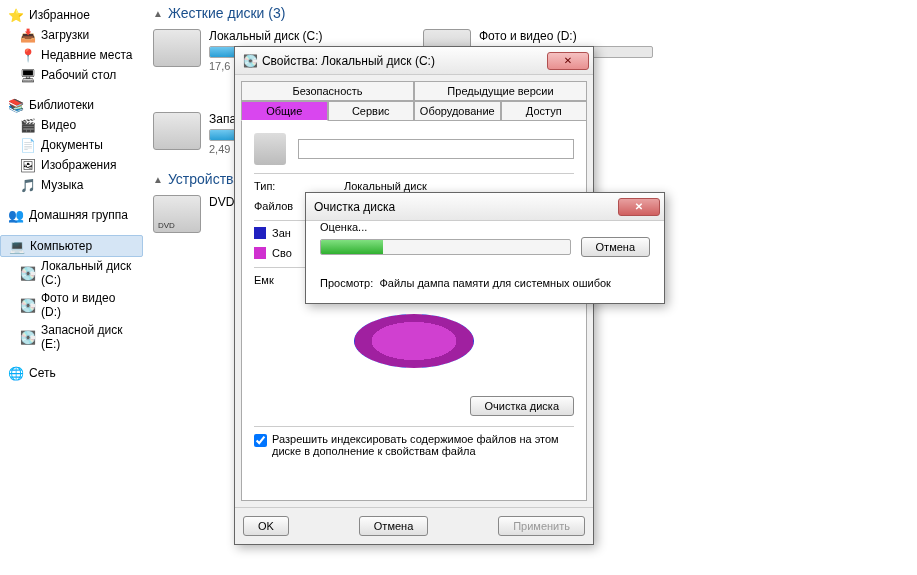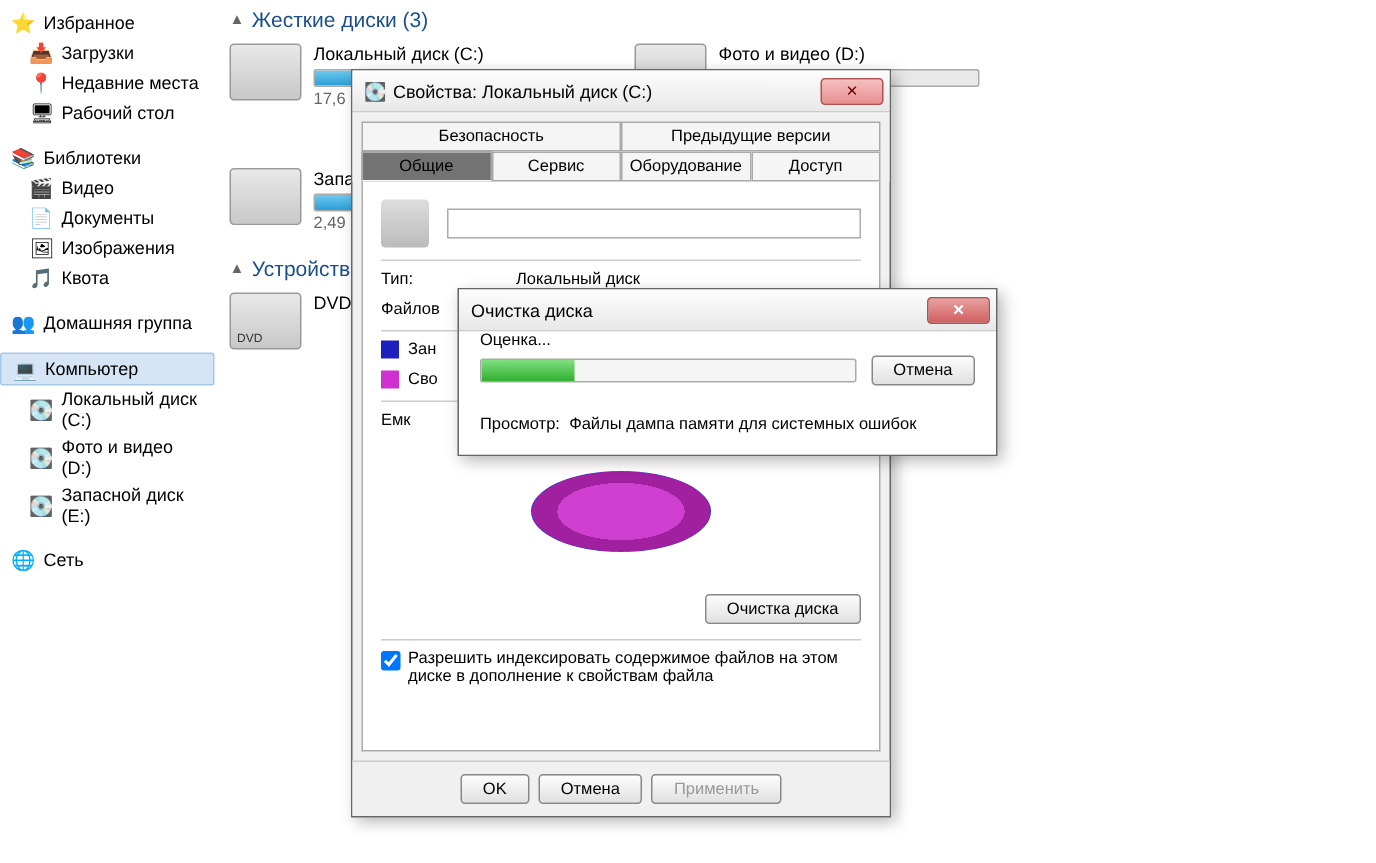--- a/index.html
+++ b/index.html
@@ -30,38 +30,38 @@
 
 .dialog { position: absolute; background: #f0f0f0; border: 1px solid #666; box-shadow: 3px 3px 10px rgba(0,0,0,0.3); }
 .dialog-titlebar { height: 28px; background: linear-gradient(#fdfdfd, #e8e8e8); display: flex; align-items: center; padding: 0 4px; border-bottom: 1px solid #ccc; }
 .dialog-title { flex: 1; font-size: 12px; padding-left: 4px; display: flex; align-items: center; gap: 4px; }
 .dialog-close { width: 42px; height: 18px; background: linear-gradient(#f5c0c0, #e89090); border: 1px solid #b05050; border-radius: 3px; display: flex; align-items: center; justify-content: center; color: #600; font-size: 10px; cursor: pointer; }
 .dialog-close.small { width: 42px; background: linear-gradient(#e8a0a0, #d06060); color: #fff; font-weight: bold; }
 
 .props-dialog { left: 234px; top: 46px; width: 360px; }
 .tabs { display: flex; flex-wrap: wrap; padding: 6px 6px 0 6px; background: #f0f0f0; flex-direction: column; }
 .tab { padding: 3px 0; border: 1px solid #aaa; background: #f5f5f5; font-size: 11px; cursor: pointer; text-align: center; }
-.tab.active { background: #737373; border-bottom: 1px solid #fff; position: relative; z-index: 1; }
+.tab.active { background: #d946ef; border-bottom: 1px solid #fff; position: relative; z-index: 1; }
 .tab-row1 .tab { flex: 1; }
 .tab-row2 .tab { flex: 1; }
 .tab-row1, .tab-row2 { display: flex; width: 100%; }
 
 .tab-content { background: #fff; border: 1px solid #aaa; border-top: none; margin: 0 6px 6px 6px; padding: 12px; min-height: 380px; }
 .prop-row { display: flex; align-items: center; margin-bottom: 8px; font-size: 11px; }
 .prop-label { width: 90px; }
 .prop-input { flex: 1; border: 1px solid #aaa; padding: 2px 4px; height: 20px; }
 .prop-icon { width: 32px; height: 32px; background: linear-gradient(#ddd, #bbb); border-radius: 3px; margin-right: 12px; }
 .divider { border-top: 1px solid #ccc; margin: 6px 0; }
 .color-box { width: 12px; height: 12px; display: inline-block; margin-right: 6px; }
 .pie { width: 120px; height: 90px; margin: 10px auto; background: radial-gradient(ellipse at center, #d040d0 0%, #d040d0 50%, #a020a0 50%, #a020a0 70%, #3030d0 70%); border-radius: 50%; transform: scaleY(0.6); }
 .disk-label { text-align: center; font-size: 11px; margin-bottom: 8px; }
 .cleanup-btn-row { text-align: right; margin-bottom: 10px; }
 .checkbox-row { display: flex; align-items: flex-start; gap: 5px; font-size: 11px; margin-top: 6px; }
 .checkbox-row input { margin-top: 1px; }
-.button-row { display: flex; justify-content: center; gap: 6px; padding: 8px; background: #f0f0f0; border-top: 1px solid #ccc; }
+.button-row { display: flex; justify-content: space-between; gap: 6px; padding: 8px; background: #f0f0f0; border-top: 1px solid #ccc; }
 .btn { padding: 3px 14px; border: 1px solid #888; background: linear-gradient(#fdfdfd, #e0e0e0); border-radius: 3px; font-size: 11px; cursor: pointer; }
 .btn:disabled { color: #999; }
 
 
 .cleanup-dialog { left: 305px; top: 192px; width: 360px; z-index: 10; }
 .cleanup-body { padding: 14px; background: #fff; display: flex; gap: 10px; }
 .cleanup-icon { width: 36px; height: 28px; background: linear-gradient(#e8d070, #c8a030); border-radius: 3px; flex-shrink: 0; }
 .cleanup-text { font-size: 11px; line-height: 1.4; }
 .cleanup-progress-area { padding: 0 14px 14px 14px; background: #fff; }
 .progress-label { font-size: 11px; margin-bottom: 4px; }
@@ -104,21 +104,21 @@
       <div class="sidebar-item sidebar-child">
           <span class="icon">📄</span>
           <span>Документы</span>
         </div>
       <div class="sidebar-item sidebar-child">
           <span class="icon">🖼</span>
           <span>Изображения</span>
         </div>
       <div class="sidebar-item sidebar-child">
           <span class="icon">🎵</span>
-          <span>Квота</span>
+          <span>Музыка</span>
         </div>
     </div>
 
     <div class="sidebar-section">
       <div class="sidebar-item">
           <span class="icon">👥</span>
           <span>Домашняя группа</span>
         </div>
     </div>
 

